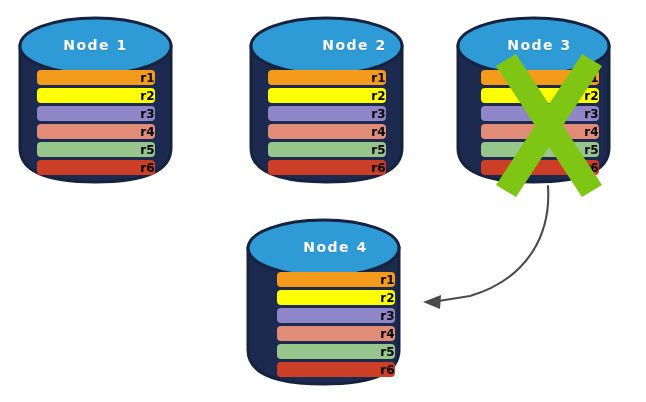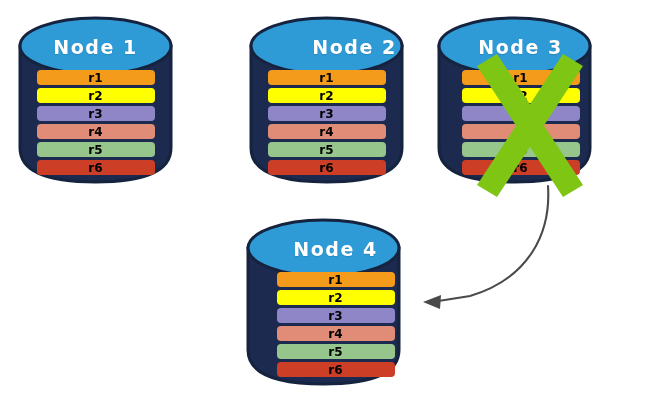--- a/index.html
+++ b/index.html
@@ -30,41 +30,41 @@
     top: 0;
     overflow: visible;
   }
   .node-label {
     position: absolute;
     left: 0;
     width: 100%;
     text-align: center;
     color: #ffffff;
     font-weight: bold;
-    font-size: 19px;
+    font-size: 14px;
     letter-spacing: 1.5px;
     line-height: 1;
     pointer-events: none;
     text-shadow: 0 1px 1px rgba(0,0,0,0.12);
   }
   .rows {
     position: absolute;
     left: 0;
     width: 100%;
     display: flex;
     flex-direction: column;
     gap: 3px;
     align-items: center;
   }
   .row {
     height: 15px;
     border-radius: 4px;
     display: flex;
     align-items: center;
-    justify-content: center;
+    justify-content: flex-end;
     font-size: 12px;
     font-weight: bold;
     color: #000000;
     line-height: 1;
     box-sizing: border-box;
   }
   .xmark {
     position: absolute;
     pointer-events: none;
   }
@@ -132,21 +132,21 @@
       </div>
       <div class="row" style="width:118px; background:#97C68D;">
         <span>r5</span>
       </div>
       <div class="row" style="width:118px; background:#CC3F26;">
         <span>r6</span>
       </div>
     </div>
   </div>
 
-  <div class="node" style="left:437px; top:10px; width:167px; height:174px;">
+  <div class="node" style="left:456px; top:10px; width:167px; height:174px;">
     <svg class="cyl" width="155" height="174" viewBox="0 0 155 174">
       <path d="M2,36 L2,138 Q2,172 77.5,172 Q153,172 153,138 L153,36 Z" fill="#1B2A4E" stroke="#16233F" stroke-width="3"></path>
       <ellipse cx="77.5" cy="36" rx="75.5" ry="28" fill="#2E9BD6" stroke="#16233F" stroke-width="3"></ellipse>
     </svg>
     <div class="node-label" style="top:28px;">Node 3</div>
     <div class="rows" style="top:60px;">
       <div class="row" style="width:118px; background:#F59B1C;">
         <span>r1</span>
       </div>
       <div class="row" style="width:118px; background:#FFFF00;">

